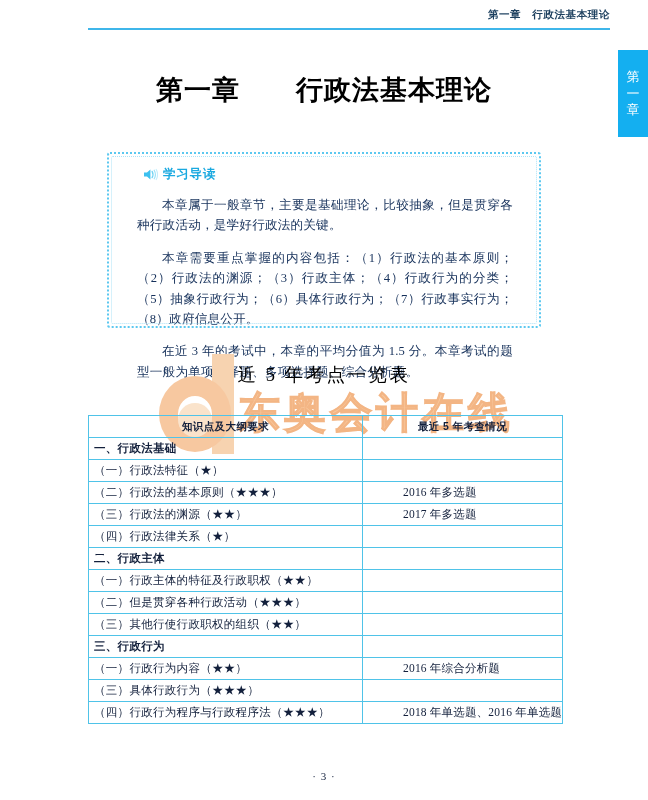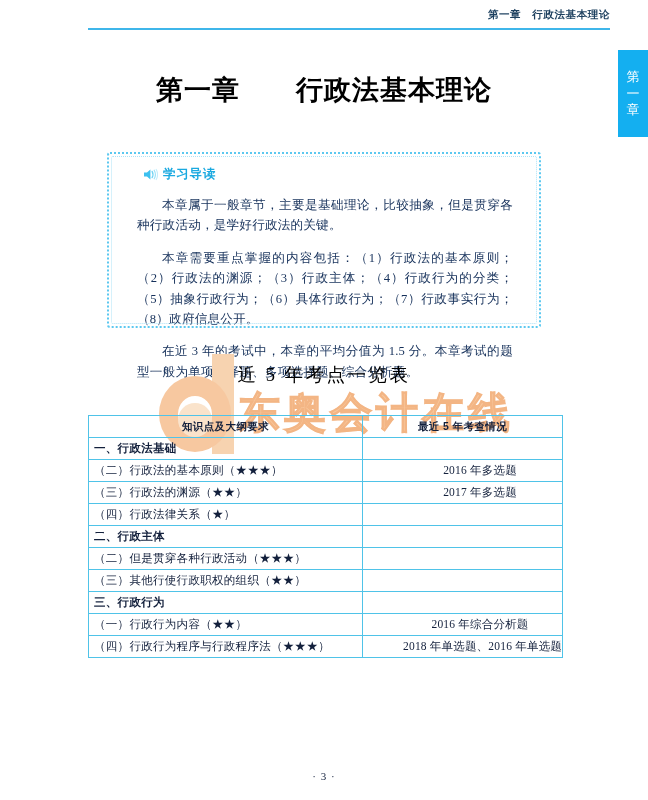--- a/index.html
+++ b/index.html
@@ -212,21 +212,21 @@
     font-weight: bold;
     text-align: center;
     letter-spacing: 0.4px;
     margin-top: 12px;
   }
   .exam-table td.topic {
     text-align: left;
     letter-spacing: 0.3px;
   }
   .exam-table td.exam {
-    text-align: center;
+    text-align: left;
     letter-spacing: 0.2px;
     padding-left: 40px;
   }
   .exam-table tr.group td.topic {
     font-weight: bold;
   }
 
   
   .page-number {
     position: absolute;
@@ -292,51 +292,63 @@
       <th>知识点及大纲要求</th>
       <th>最近 5 年考查情况</th>
     </tr>
   </thead>
   <tbody>
       <tr class="group">
         <td class="topic">一、行政法基础</td>
         <td class="exam"></td>
       </tr>
       <tr>
+        <td class="topic">（一）行政法特征（★）</td>
+        <td class="exam"></td>
+      </tr>
+      <tr>
         <td class="topic">（二）行政法的基本原则（★★★）</td>
         <td class="exam">2016 年多选题</td>
       </tr>
       <tr>
         <td class="topic">（三）行政法的渊源（★★）</td>
         <td class="exam">2017 年多选题</td>
       </tr>
       <tr>
         <td class="topic">（四）行政法律关系（★）</td>
         <td class="exam"></td>
       </tr>
       <tr class="group">
         <td class="topic">二、行政主体</td>
         <td class="exam"></td>
       </tr>
       <tr>
+        <td class="topic">（一）行政主体的特征及行政职权（★★）</td>
+        <td class="exam"></td>
+      </tr>
+      <tr>
         <td class="topic">（二）但是贯穿各种行政活动（★★★）</td>
         <td class="exam"></td>
       </tr>
       <tr>
         <td class="topic">（三）其他行使行政职权的组织（★★）</td>
         <td class="exam"></td>
       </tr>
       <tr class="group">
         <td class="topic">三、行政行为</td>
         <td class="exam"></td>
       </tr>
       <tr>
         <td class="topic">（一）行政行为内容（★★）</td>
         <td class="exam">2016 年综合分析题</td>
       </tr>
       <tr>
+        <td class="topic">（三）具体行政行为（★★★）</td>
+        <td class="exam"></td>
+      </tr>
+      <tr>
         <td class="topic">（四）行政行为程序与行政程序法（★★★）</td>
         <td class="exam">2018 年单选题、2016 年单选题、2015 年单选题</td>
       </tr>
     </tbody>
 </table>
 
 <div class="page-number">· 3 ·</div>
 
 </body></html>

